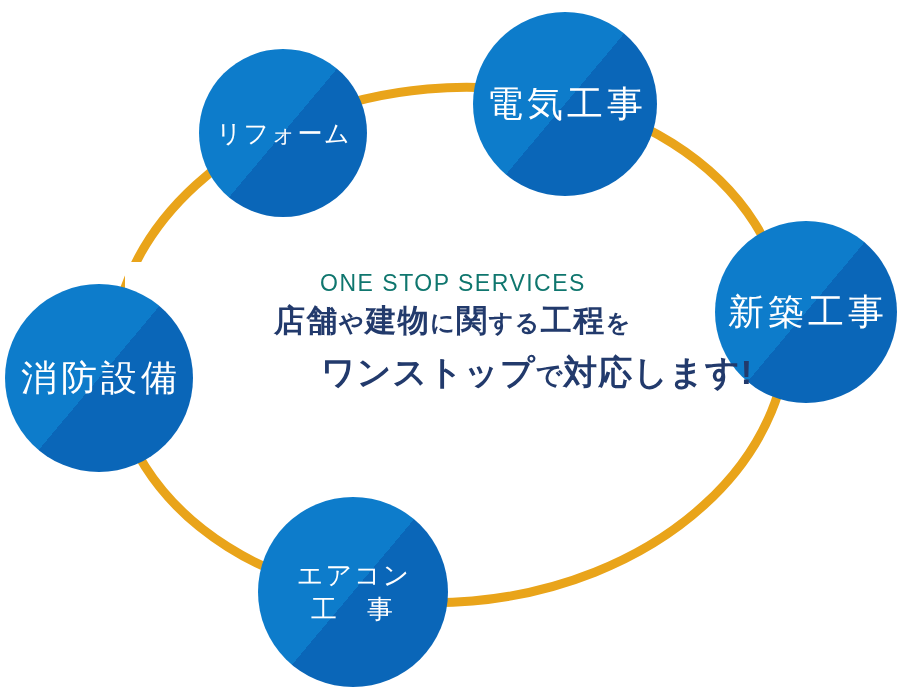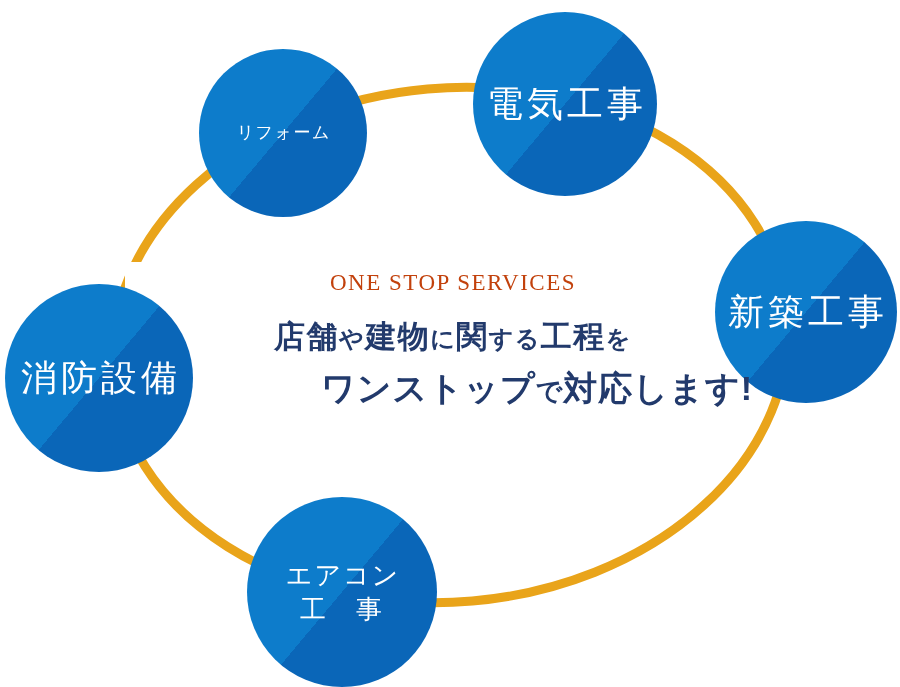--- a/index.html
+++ b/index.html
@@ -47,43 +47,42 @@
     color: #ffffff;
     font-size: 36px;
     letter-spacing: 4px;
     text-indent: 4px;
     font-weight: 500;
     text-align: center;
     line-height: 1.3;
     white-space: nowrap;
   }
   .c0 { left: 199px; top: 49px;  width: 168px; height: 168px; }
-  .c0 .clabel { font-size: 17px; letter-spacing: 1.5px; text-indent: 1.5px; }
+  .c0 .clabel { font-size: 25px; letter-spacing: 1.5px; text-indent: 1.5px; }
   .c1 { left: 473px; top: 12px;  width: 184px; height: 184px; }
   .c2 { left: 715px; top: 221px; width: 182px; height: 182px; }
   .c3 { left: 5px;   top: 284px; width: 188px; height: 188px; }
-  .c4 { left: 247px; top: 497px; width: 190px; height: 190px; }
+  .c4 { left: 258px; top: 497px; width: 190px; height: 190px; }
   .c4 .clabel { font-size: 26px; letter-spacing: 2px; text-indent: 2px; line-height: 34px; }
   .c5 { left: 534px; top: 458px; width: 186px; height: 186px; }
 
   
   .center {
     position: absolute;
     left: 153px; top: 270px;
     width: 600px;
     text-align: center;
     z-index: 4;
   }
   .eyebrow {
-    color: #c2410c;
+    color: #0f766e;
     font-size: 23px;
     letter-spacing: 1.5px;
     line-height: 26px;
-    margin-bottom: 20px;
-    font-family: Liberation Serif, serif;
+    margin-bottom: 4px;
   }
   .headline {
     color: #223a6c;
     font-weight: bold;
     white-space: nowrap;
   }
   .h1 { font-size: 31px; line-height: 42px; letter-spacing: 1.5px; }
   .h1 .small { font-size: 24px; }
   .h2 { font-size: 34px; line-height: 56px; letter-spacing: 1px; text-align: right; }
   .h2 .small { font-size: 26px; }

